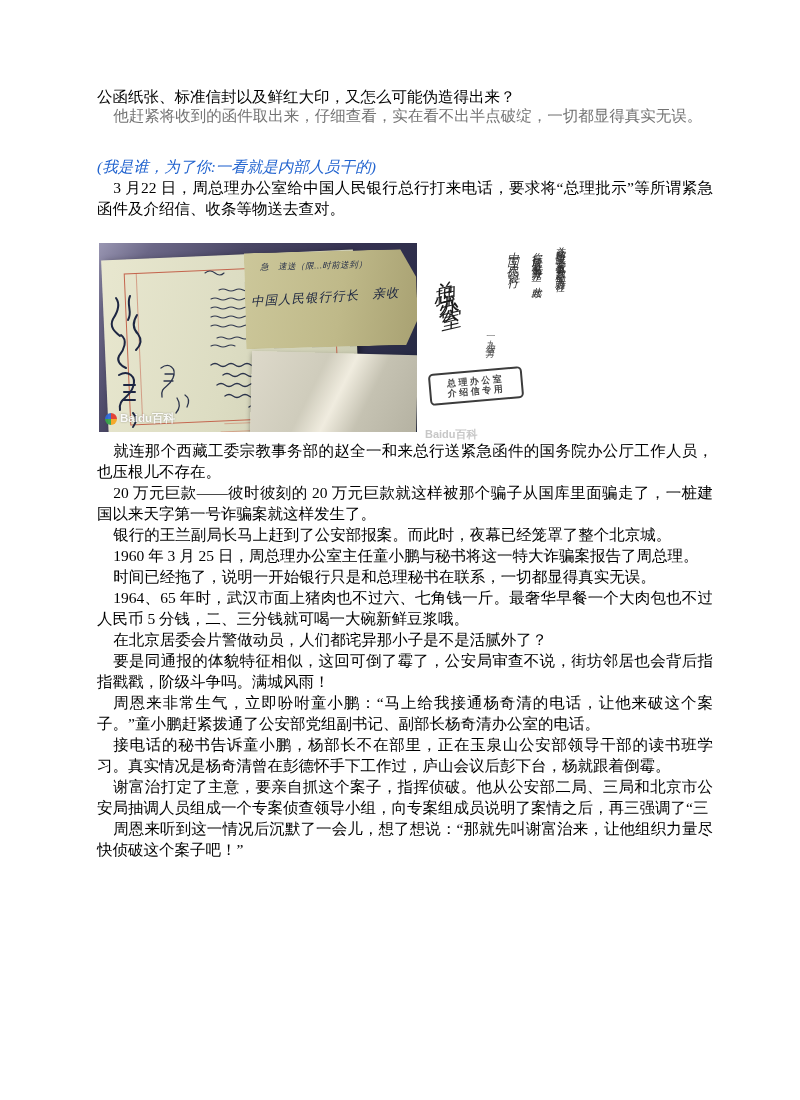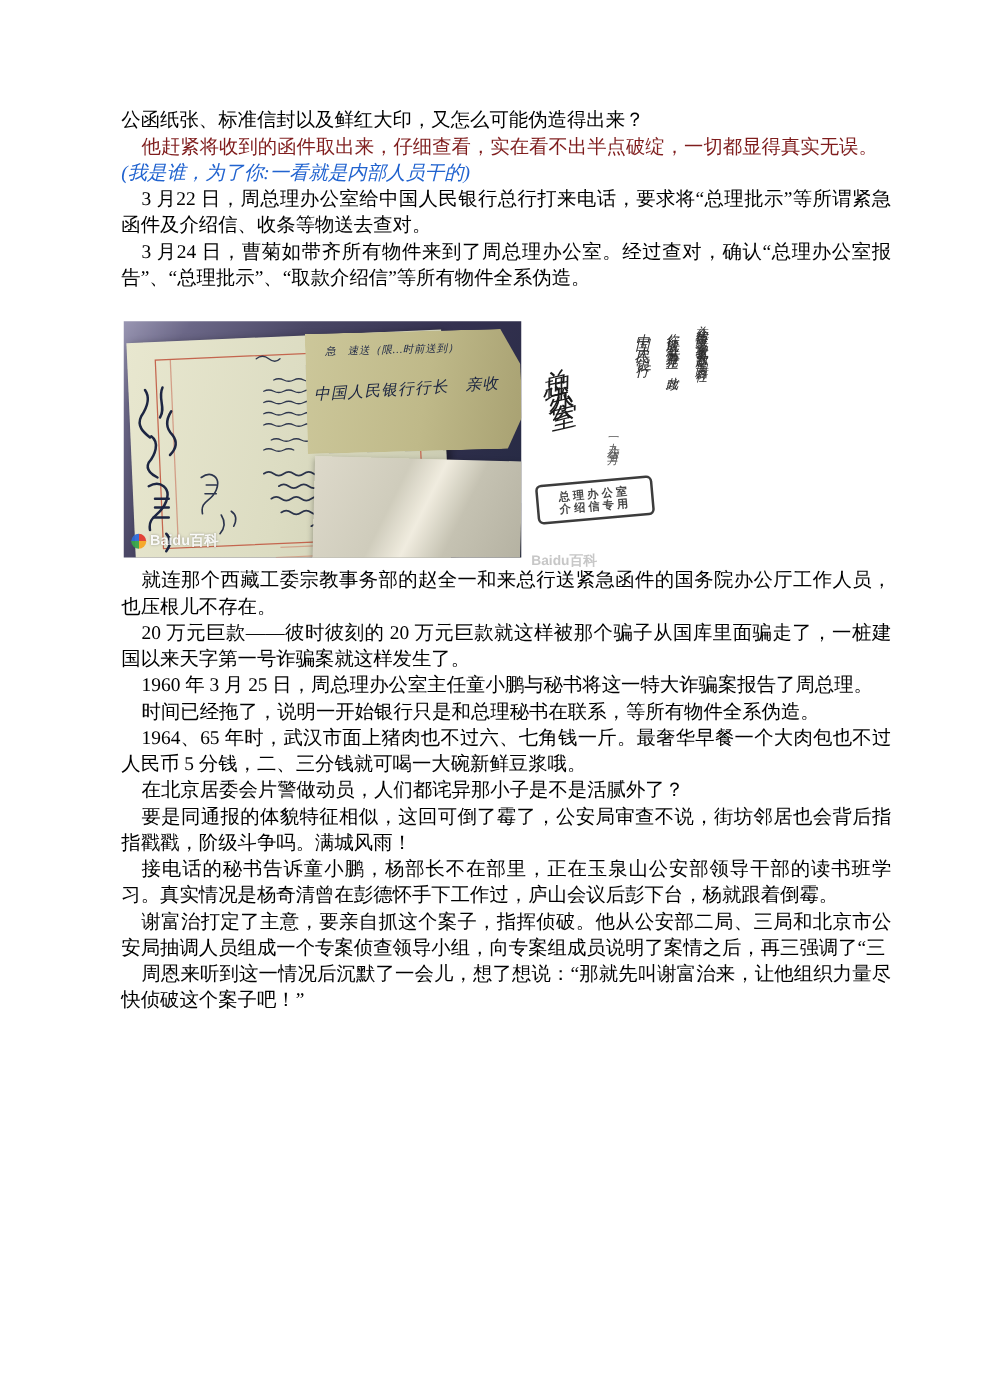--- a/index.html
+++ b/index.html
@@ -6,22 +6,22 @@
   .page{
     position:relative;width:800px;height:864px;background:#ffffff;overflow:hidden;
     font-family:"Liberation Serif","DejaVu Serif",serif;
   }
   .content{position:absolute;left:97px;top:86px;width:616px;}
   .para{
     margin:0;font-size:15.5px;line-height:21px;color:#000;
     text-align:justify;letter-spacing:0;
   }
   .indent{text-indent:1.05em;}
-  .blue{color:#7f1d1d;}
-  .blue-script{color:#2163cf;font-style:italic;}
+  .blue{color:#737373;font-family:Liberation Mono, monospace;}
+  .blue-script{color:#2163cf;font-style:italic;margin-top:28px;}
 
   
   .fig{display:flex;gap:6px;height:189px;margin:24px 0 8px 2px;}
   .photo{
     position:relative;width:318px;height:189px;overflow:hidden;flex:none;
     background:linear-gradient(128deg,#9a97b3 0%,#6b6787 12%,#4a4765 32%,#343150 58%,#222840 100%);
   }
   .doc{
     position:absolute;left:6px;top:12px;width:252px;height:184px;
     background:linear-gradient(105deg,#e8e7cf 0%,#dcdcc2 50%,#c9cab0 100%);
@@ -77,21 +77,20 @@
 <body>
 
 <div class="page">
   <div class="content">
 
     <div>
         <p class="para">公函纸张、标准信封以及鲜红大印，又怎么可能伪造得出来？</p>
         <p class="para indent blue">他赶紧将收到的函件取出来，仔细查看，实在看不出半点破绽，一切都显得真实无误。</p>
         <p class="para blue-script">(我是谁，为了你:一看就是内部人员干的)</p>
         <p class="para indent">3 月22 日，周总理办公室给中国人民银行总行打来电话，要求将“总理批示”等所谓紧急函件及介绍信、收条等物送去查对。</p>
-        <p class="para indent">3 月24 日，曹菊如带齐所有物件来到了周总理办公室。经过查对，确认“总理办公室报告”、“总理批示”、“取款介绍信”等所有物件全系伪造。</p>
       </div>
 
     <div class="fig">
 
       <div class="photo">
         <div class="doc">
           <div class="red-frame"></div>
           <div class="red-vline"></div>
           <div class="red-tab"></div>
           <div class="red-rule" style="left:116px;top:168px;width:128px;"></div>
@@ -161,24 +160,26 @@
           <span>总理办公室</span>
           <span>介绍信专用</span>
         </div>
         <span class="scan-wm">Baidu百科</span>
       </div>
     </div>
 
     <div>
         <p class="para indent">就连那个西藏工委宗教事务部的赵全一和来总行送紧急函件的国务院办公厅工作人员，也压根儿不存在。</p>
         <p class="para indent">20 万元巨款——彼时彼刻的 20 万元巨款就这样被那个骗子从国库里面骗走了，一桩建国以来天字第一号诈骗案就这样发生了。</p>
+        <p class="para indent">银行的王兰副局长马上赶到了公安部报案。而此时，夜幕已经笼罩了整个北京城。</p>
         <p class="para indent">1960 年 3 月 25 日，周总理办公室主任童小鹏与秘书将这一特大诈骗案报告了周总理。</p>
-        <p class="para indent">时间已经拖了，说明一开始银行只是和总理秘书在联系，等所有物件全系伪造。</p>
+        <p class="para indent">时间已经拖了，说明一开始银行只是和总理秘书在联系，一切都显得真实无误。</p>
         <p class="para indent">1964、65 年时，武汉市面上猪肉也不过六、七角钱一斤。最奢华早餐一个大肉包也不过人民币 5 分钱，二、三分钱就可喝一大碗新鲜豆浆哦。</p>
         <p class="para indent">在北京居委会片警做动员，人们都诧异那小子是不是活腻外了？</p>
         <p class="para indent">要是同通报的体貌特征相似，这回可倒了霉了，公安局审查不说，街坊邻居也会背后指指戳戳，阶级斗争吗。满城风雨！</p>
+        <p class="para indent">周恩来非常生气，立即吩咐童小鹏：“马上给我接通杨奇清的电话，让他来破这个案子。”童小鹏赶紧拨通了公安部党组副书记、副部长杨奇清办公室的电话。</p>
         <p class="para indent">接电话的秘书告诉童小鹏，杨部长不在部里，正在玉泉山公安部领导干部的读书班学习。真实情况是杨奇清曾在彭德怀手下工作过，庐山会议后彭下台，杨就跟着倒霉。</p>
         <p class="para indent">谢富治打定了主意，要亲自抓这个案子，指挥侦破。他从公安部二局、三局和北京市公安局抽调人员组成一个专案侦查领导小组，向专案组成员说明了案情之后，再三强调了“三</p>
         <p class="para indent">周恩来听到这一情况后沉默了一会儿，想了想说：“那就先叫谢富治来，让他组织力量尽快侦破这个案子吧！”</p>
       </div>
 
   </div>
 </div>
 
 </body></html>

